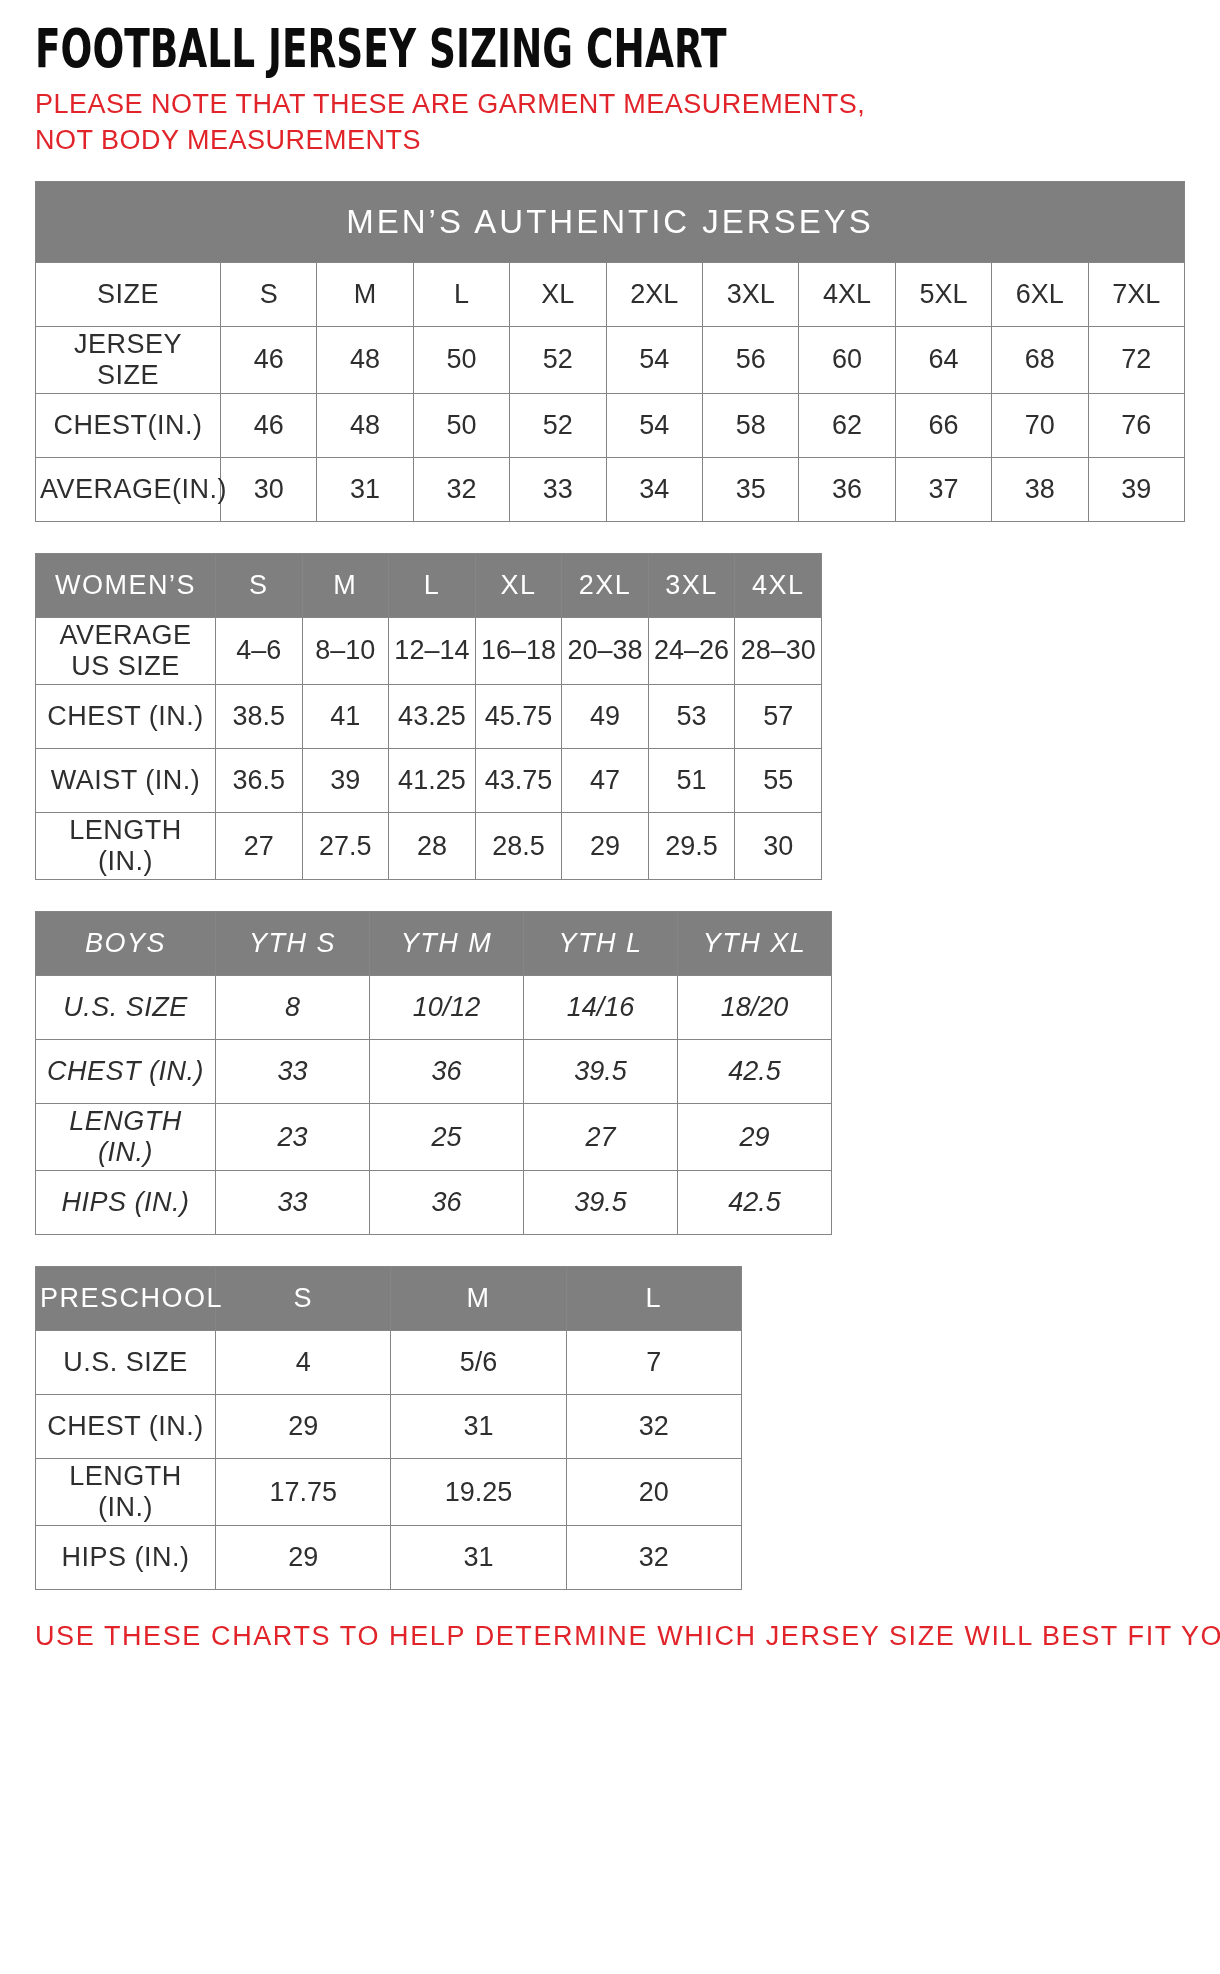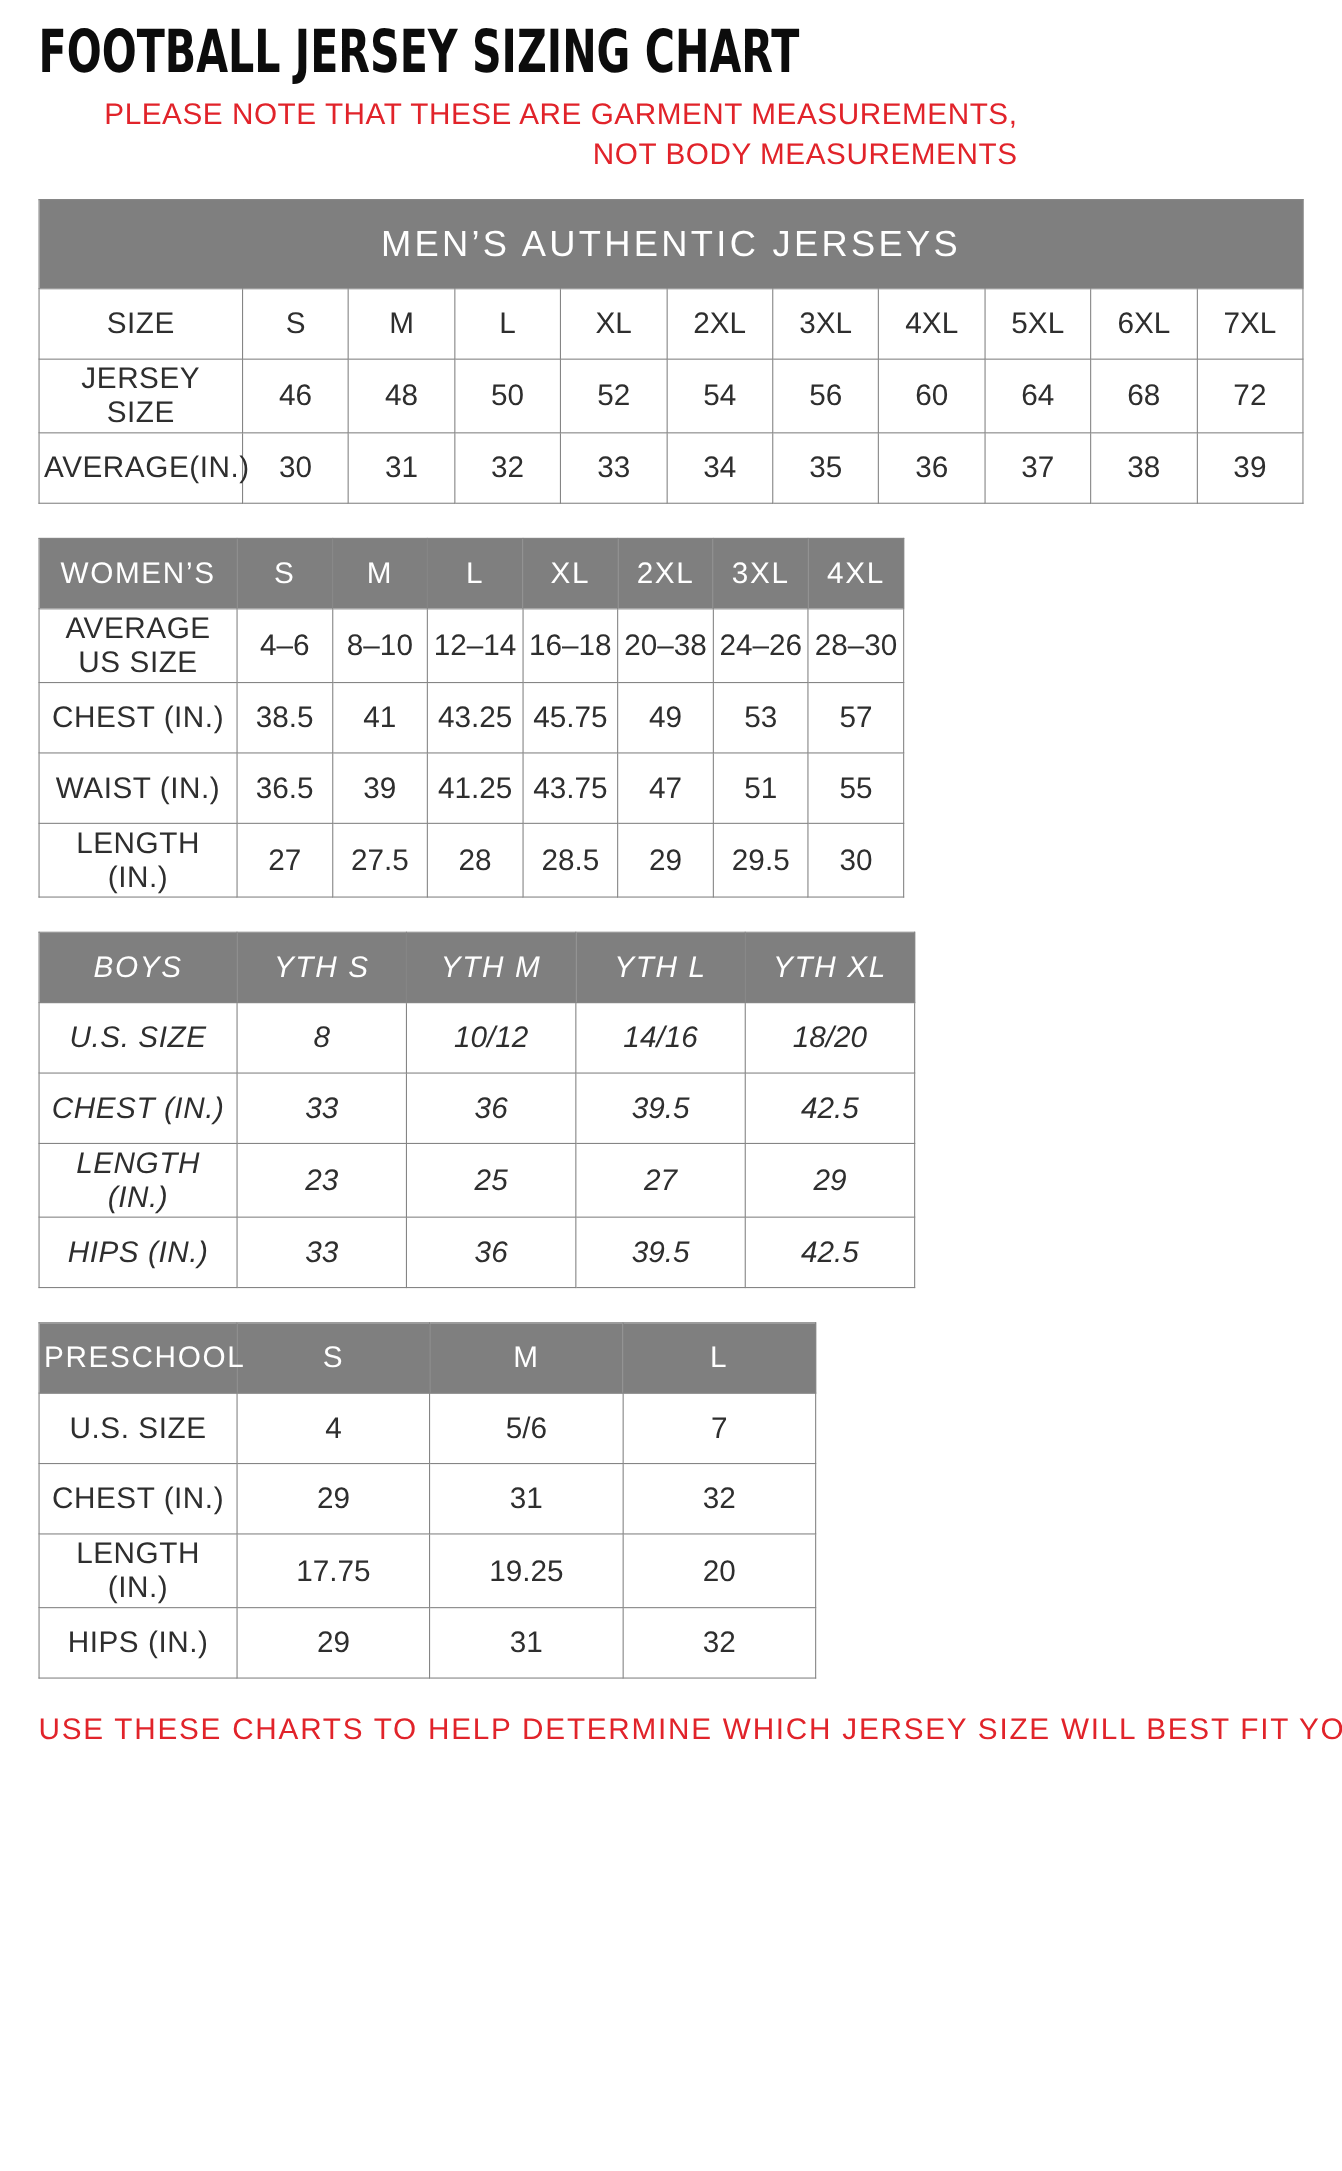--- a/index.html
+++ b/index.html
@@ -24,21 +24,20 @@
     margin-top: 4px;
   }
 
   .note {
     color: #e1232a;
     font-size: 27px;
     line-height: 1.35;
     letter-spacing: 0.5px;
     max-width: 890px;
     margin: 8px 0 22px 0;
-    text-align: right;
   }
 
   table.tbl {
     border-collapse: collapse;
     table-layout: fixed;
     margin-bottom: 31px;
   }
   .tbl th, .tbl td {
     border: 1px solid #858585;
     text-align: center;
@@ -117,20 +116,33 @@
           <td>50</td>
           <td>52</td>
           <td>54</td>
           <td>56</td>
           <td>60</td>
           <td>64</td>
           <td>68</td>
           <td>72</td>
         </tr>
         <tr>
+          <td class="lbl">CHEST(IN.)</td>
+          <td>46</td>
+          <td>48</td>
+          <td>50</td>
+          <td>52</td>
+          <td>54</td>
+          <td>58</td>
+          <td>62</td>
+          <td>66</td>
+          <td>70</td>
+          <td>76</td>
+        </tr>
+        <tr>
           <td class="lbl">AVERAGE(IN.)</td>
           <td>30</td>
           <td>31</td>
           <td>32</td>
           <td>33</td>
           <td>34</td>
           <td>35</td>
           <td>36</td>
           <td>37</td>
           <td>38</td>

